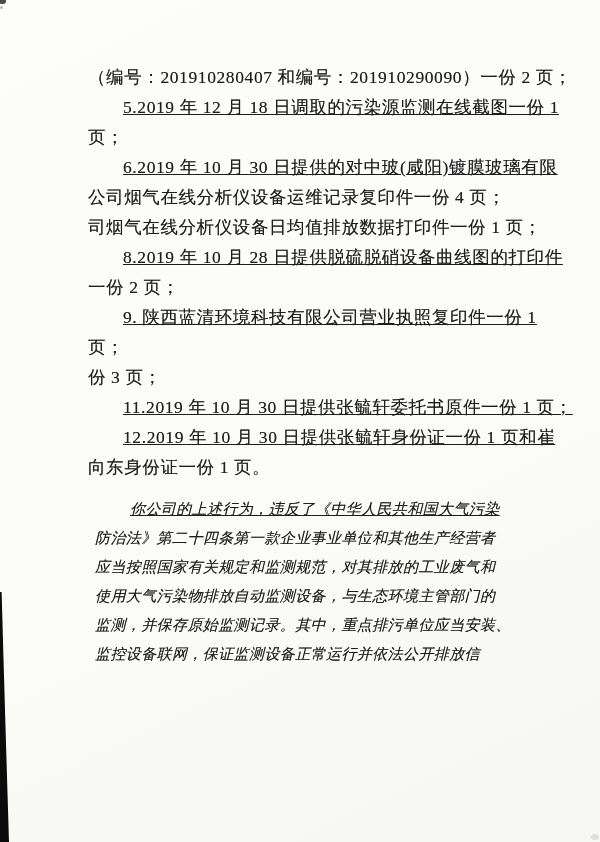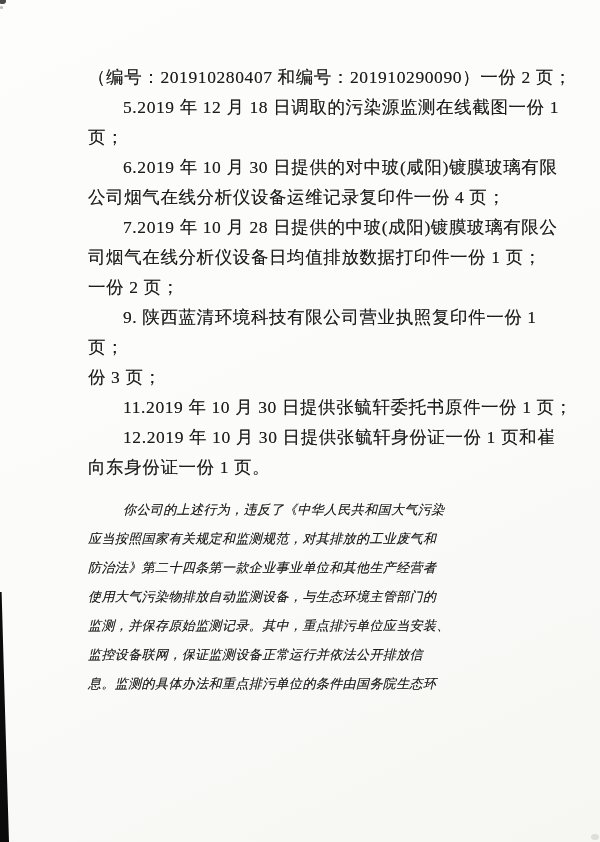--- a/index.html
+++ b/index.html
@@ -30,25 +30,26 @@
   .block.song .line {
     font-size: 17.5px;
     line-height: 30px;
     letter-spacing: 0.6px;
   }
   .block.kai {
     margin-top: 13px;
     font-style: italic; 
   }
   .block.kai .line {
-    font-size: 13px;
+    font-size: 15px;
     line-height: 29px;
     letter-spacing: 0.4px;
+    margin-left: 7px;
   }
-  .line.indent { padding-left: 35px; }
+  .line.indent { padding-left: 35px; text-decoration: underline; }
 
   
   .speck-top-left {
     position: absolute;
     left: 0; top: 0;
     width: 6px; height: 4px;
     background: #4a4a4a;
     border-radius: 0 0 3px 1px;
   }
   .speck-top-left::after {
@@ -85,36 +86,35 @@
 
   <main class="text-area">
 
     <section class="block song">
 
     <div class="line">（编号：201910280407 和编号：201910290090）一份 2 页；</div>
         <div class="line indent">5.2019 年 12 月 18 日调取的污染源监测在线截图一份 1</div>
         <div class="line">页；</div>
         <div class="line indent">6.2019 年 10 月 30 日提供的对中玻(咸阳)镀膜玻璃有限</div>
         <div class="line">公司烟气在线分析仪设备运维记录复印件一份 4 页；</div>
-        <div class="line indent">7.2019 年 10 月 28 日提供的中玻(成阳)镀膜玻璃有限公</div>
         <div class="line">司烟气在线分析仪设备日均值排放数据打印件一份 1 页；</div>
+        <div class="line indent">8.2019 年 10 月 28 日提供脱硫脱硝设备曲线图的打印件</div>
         <div class="line">一份 2 页；</div>
         <div class="line indent">9. 陕西蓝清环境科技有限公司营业执照复印件一份 1</div>
         <div class="line">页；</div>
         <div class="line">份 3 页；</div>
         <div class="line indent">11.2019 年 10 月 30 日提供张毓轩委托书原件一份 1 页；</div>
         <div class="line indent">12.2019 年 10 月 30 日提供张毓轩身份证一份 1 页和崔</div>
         <div class="line">向东身份证一份 1 页。</div>
       </section>
 
     <section class="block kai">
 
     <div class="line indent">你公司的上述行为，违反了《中华人民共和国大气污染</div>
+        <div class="line">防治法》第二十四条第一款企业事业单位和其他生产经营者</div>
         <div class="line">应当按照国家有关规定和监测规范，对其排放的工业废气和</div>
-        <div class="line">防治法》第二十四条第一款企业事业单位和其他生产经营者</div>
         <div class="line">使用大气污染物排放自动监测设备，与生态环境主管部门的</div>
         <div class="line">监测，并保存原始监测记录。其中，重点排污单位应当安装、</div>
         <div class="line">监控设备联网，保证监测设备正常运行并依法公开排放信</div>
-        <div class="line">息。监测的具体办法和重点排污单位的条件由国务院生态环</div>
       </section>
 
   </main>
 </div>
 
 </body></html>

